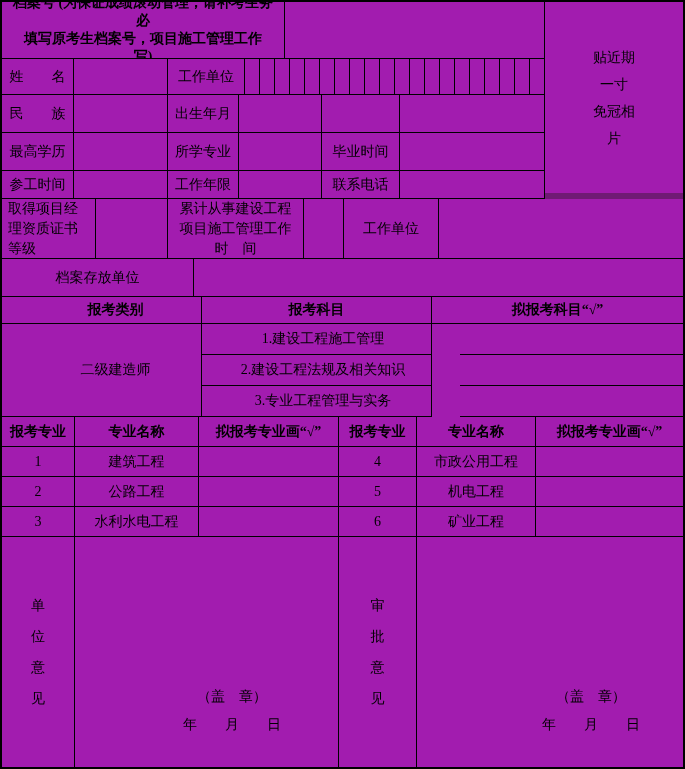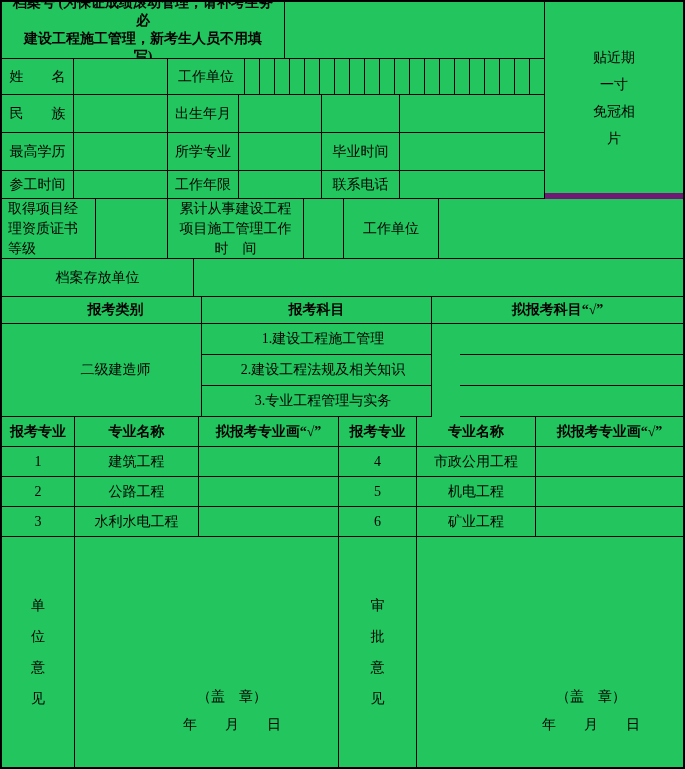--- a/index.html
+++ b/index.html
@@ -1,18 +1,18 @@
 <!DOCTYPE html>
 <html><head>
 <meta charset="utf-8">
 <style>
   html,body{margin:0;padding:0;background:#fff;}
   .form{
     width:685px;height:769px;border:2px solid #000;box-sizing:border-box;
-    display:flex;flex-direction:column;background:#22c55e;color:#000;
+    display:flex;flex-direction:column;background:#a21caf;color:#000;
     font-family:"Liberation Serif","DejaVu Serif",serif;font-size:14px;
   }
   .trow{display:flex;}
   .col{display:flex;flex-direction:column;}
   .cell{
     border-right:1px solid #000;border-bottom:1px solid #000;box-sizing:border-box;
     display:flex;align-items:center;justify-content:center;text-align:center;
     overflow:hidden;flex-shrink:0;
   }
   .br0{border-right:none;}
@@ -49,21 +49,21 @@
 <body>
 
 <div class="form">
 
   <div class="trow h197">
     <div class="col w543">
 
       <div class="trow h57">
         <div class="cell w283 note-cell">
           <div>档案号 (为保证成绩滚动管理，请补考生务必</div>
-          <div>建设工程施工管理，新考生人员不用填</div>
+          <div>填写原考生档案号，项目施工管理工作</div>
           <div>写)</div>
         </div>
         <div class="cell flex1"></div>
       </div>
 
       <div class="trow h36">
         <div class="cell w72">姓　　名</div>
         <div class="cell w94"></div>
         <div class="cell w77">工作单位</div>
         <div class="cell idwrap">

